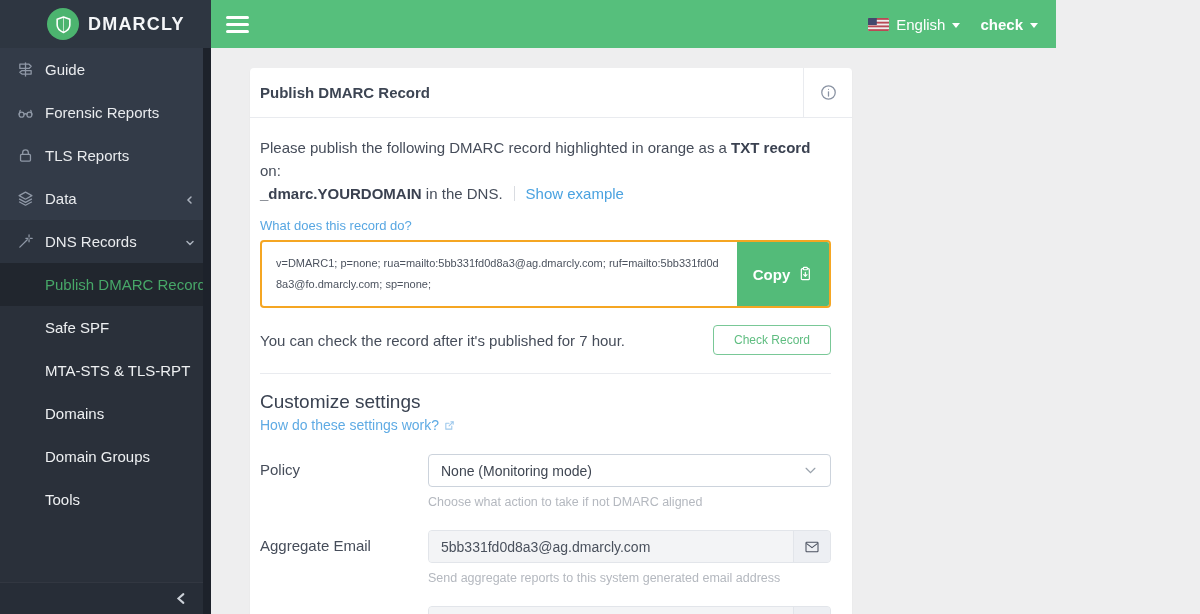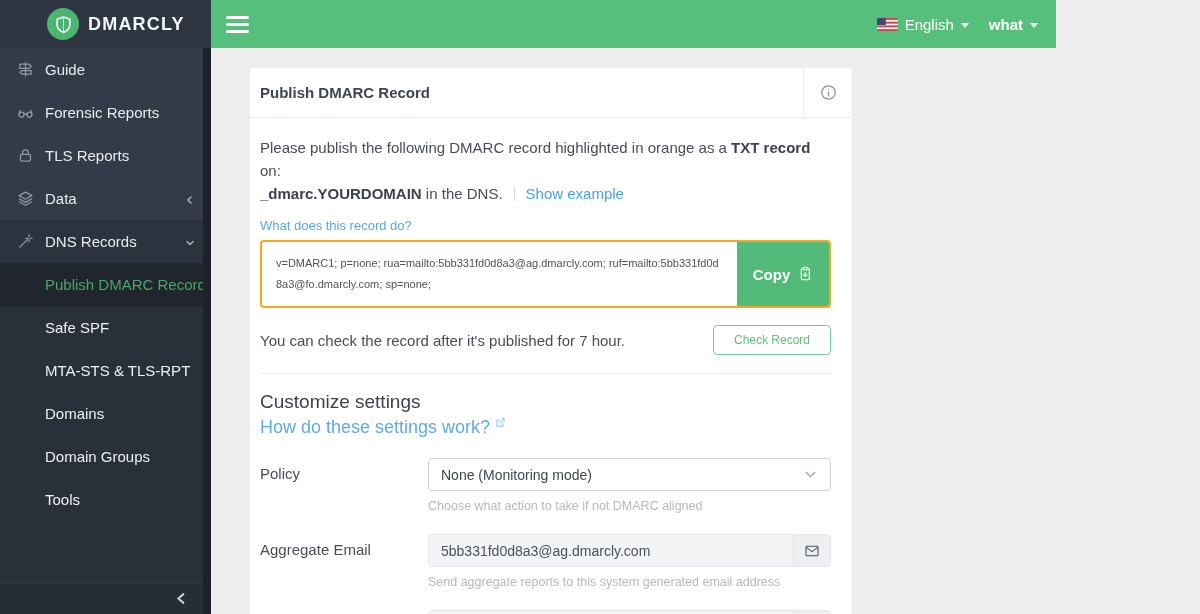--- a/index.html
+++ b/index.html
@@ -52,21 +52,21 @@
   .record-box { margin-top:6px; border:2px solid #f5a623; border-radius:4px; display:flex; overflow:hidden; background:#fff; }
   .record-text { flex:1; padding:11px 14px; font-size:11px; line-height:21px; color:#4c535f; word-break:break-all; cursor:text; }
   .copy-btn { width:92px; background:#53bb79; color:#fff; font-weight:bold; font-size:15px; display:flex; align-items:center; justify-content:center; gap:7px; cursor:pointer; border:none; }
 
   .check-row { margin-top:17px; display:flex; align-items:center; justify-content:space-between; }
   .check-text { font-size:15px; color:#464d5a; }
   .check-btn { background:#fff; border:1px solid #79c897; color:#5fbd80; border-radius:4px; font-size:12px; padding:7px 20px; cursor:pointer; font-family:inherit; }
 
   .hr { margin-top:18px; border:none; border-top:1px solid #e9ebef; height:0; }
   .customize-title { margin-top:17px; font-size:19px; font-weight:500; color:#3a4251; }
-  .customize-link { display:inline-flex; align-items:flex-start; gap:5px; margin-top:4px; font-size:18px; color:#5fabe4; text-decoration:none; cursor:pointer; }
+  .customize-link { display:inline-flex; align-items:center; gap:5px; margin-top:4px; font-size:14px; color:#5fabe4; text-decoration:none; cursor:pointer; }
   .customize-link svg { color:#9fc9ec; }
 
   .form { margin-top:20px; }
   .frow { display:flex; margin-bottom:21px; }
   .flabel { width:168px; font-size:15px; color:#464d5a; padding-top:7px; }
   .fctrl { width:403px; }
   .select-box { height:33px; border:1px solid #ccd3dc; border-radius:4px; background:#fff; display:flex; align-items:center; justify-content:space-between; padding:0 12px; font-size:14px; color:#3f4652; cursor:pointer; }
   .select-box .sel-chev { width:15px; height:15px; color:#9aa3ad; }
   .helper { margin-top:8px; font-size:12.5px; color:#b4b8bf; }
   .input-group { display:flex; height:33px; border:1px solid #e2e5ea; border-radius:4px; overflow:hidden; background:#f3f4f6; }
@@ -199,21 +199,21 @@
                 <rect y="3.72" width="21" height="1.86"></rect>
                 <rect y="7.44" width="21" height="1.86"></rect>
                 <rect y="11.16" width="21" height="1.84"></rect>
               </g>
             <rect width="8.8" height="7" fill="#41496e"></rect>
           </svg>
           <span class="lang-label">English</span>
           <span class="caret"></span>
         </div>
         <div class="user-menu">
-          <span class="user-label">what</span>
+          <span class="user-label">check</span>
           <span class="caret"></span>
         </div>
       </div>
     </header>
 
     <div class="content">
       <div class="card">
         <div class="card-header">
           <div class="card-title">Publish DMARC Record</div>
           <div class="hdr-info">

